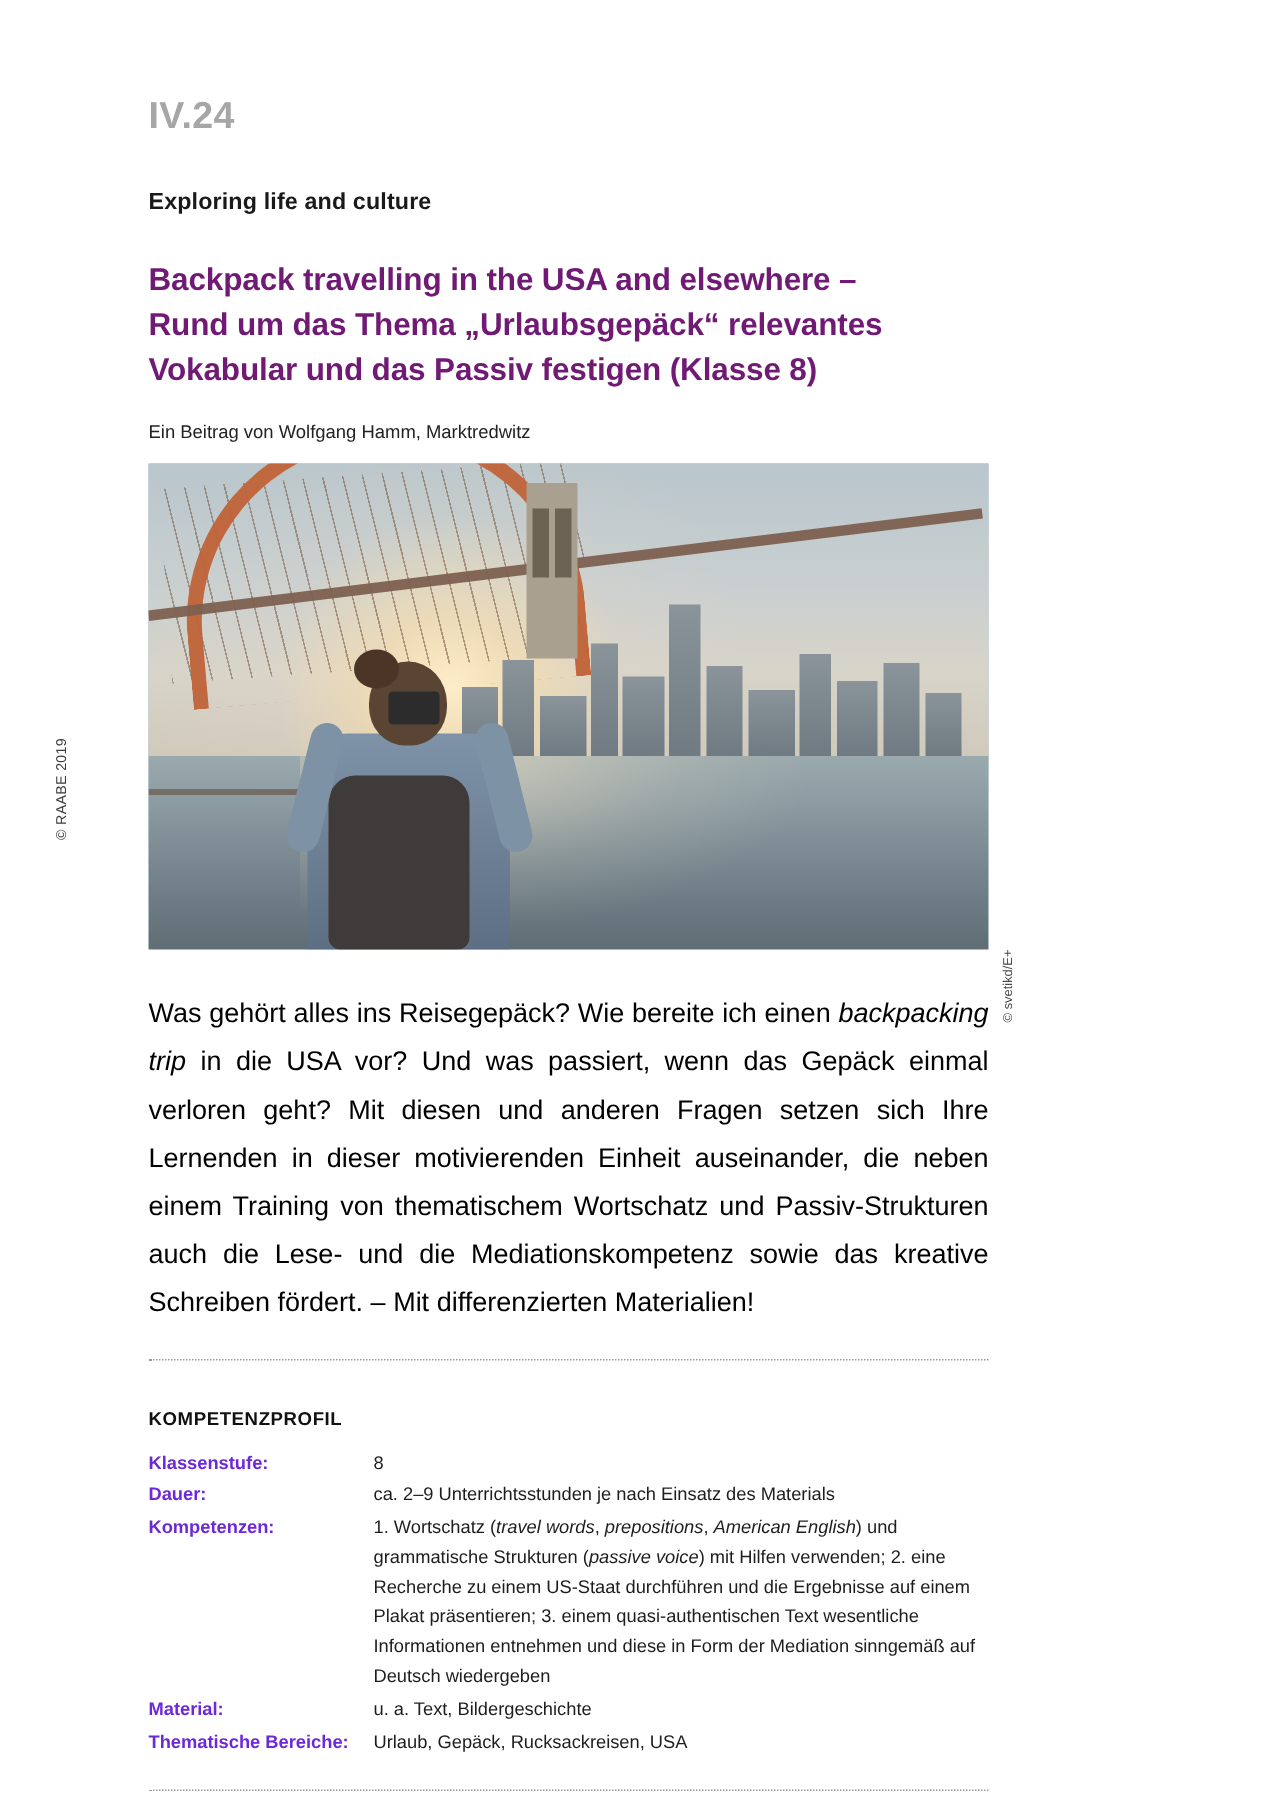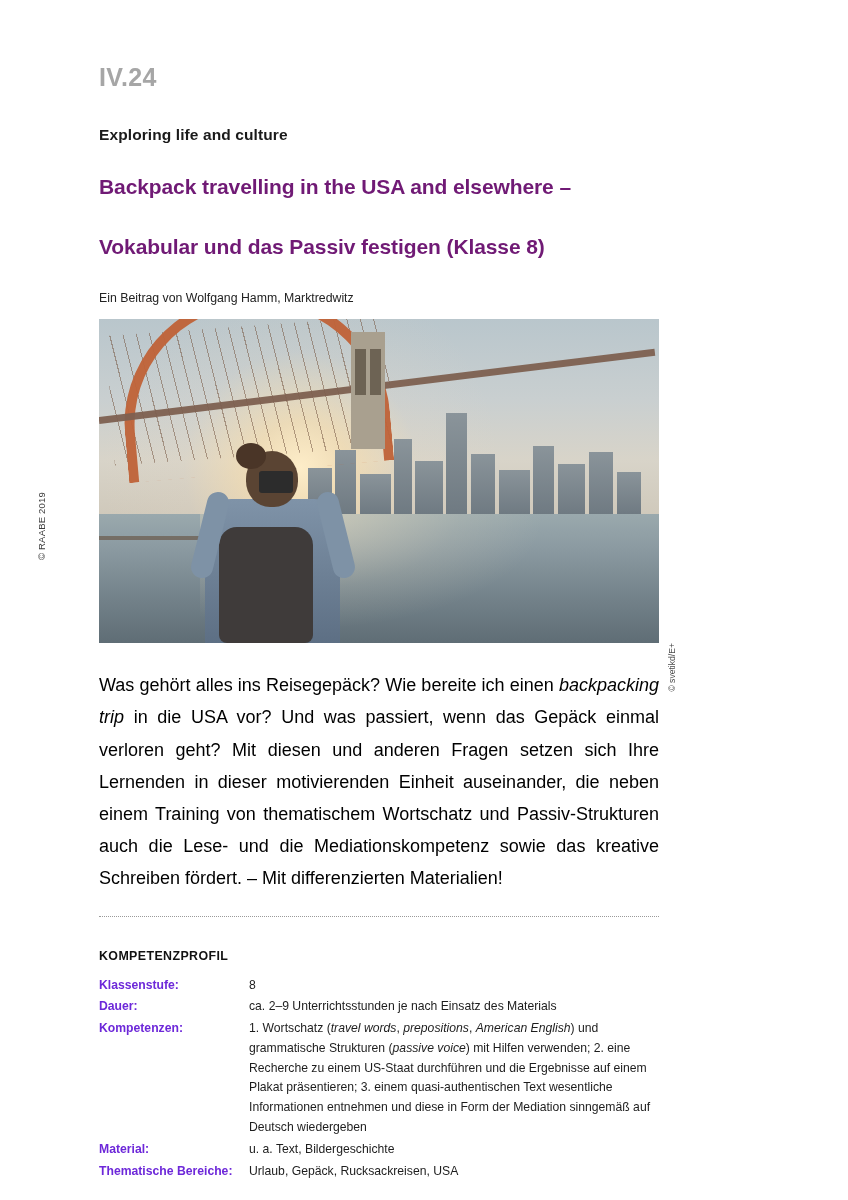--- a/index.html
+++ b/index.html
@@ -62,21 +62,21 @@
   .main-title {
     margin-top: 28px;
     font-size: 21px;
     font-weight: bold;
     line-height: 1.42;
     color: #701a75;
     letter-spacing: -0.1px;
   }
 
   .author-line {
-    margin-top: 30px;
+    margin-top: 20px;
     font-size: 12.3px;
     color: #222222;
   }
 
   
   .hero-wrap {
     margin-top: 14px;
     position: relative;
     width: 560px;
     height: 324px;
@@ -318,21 +318,21 @@
   <div class="side-copyright">© RAABE 2019</div>
 
   <div class="content">
 
     <div class="code-label">IV.24</div>
 
     <div class="series-title">Exploring life and culture</div>
 
     <h1 class="main-title">
       <span>Backpack travelling in the USA and elsewhere –</span><br>
-      <br>
+      <span>Rund um das Thema „Urlaubsgepäck“ relevantes</span><br>
       <span>Vokabular und das Passiv festigen (Klasse 8)</span>
     </h1>
 
     <div class="author-line">Ein Beitrag von Wolfgang Hamm, Marktredwitz</div>
 
     <div class="hero-wrap">
       <div class="hero">
         <div class="sky"></div>
 
         <div class="skyline">

